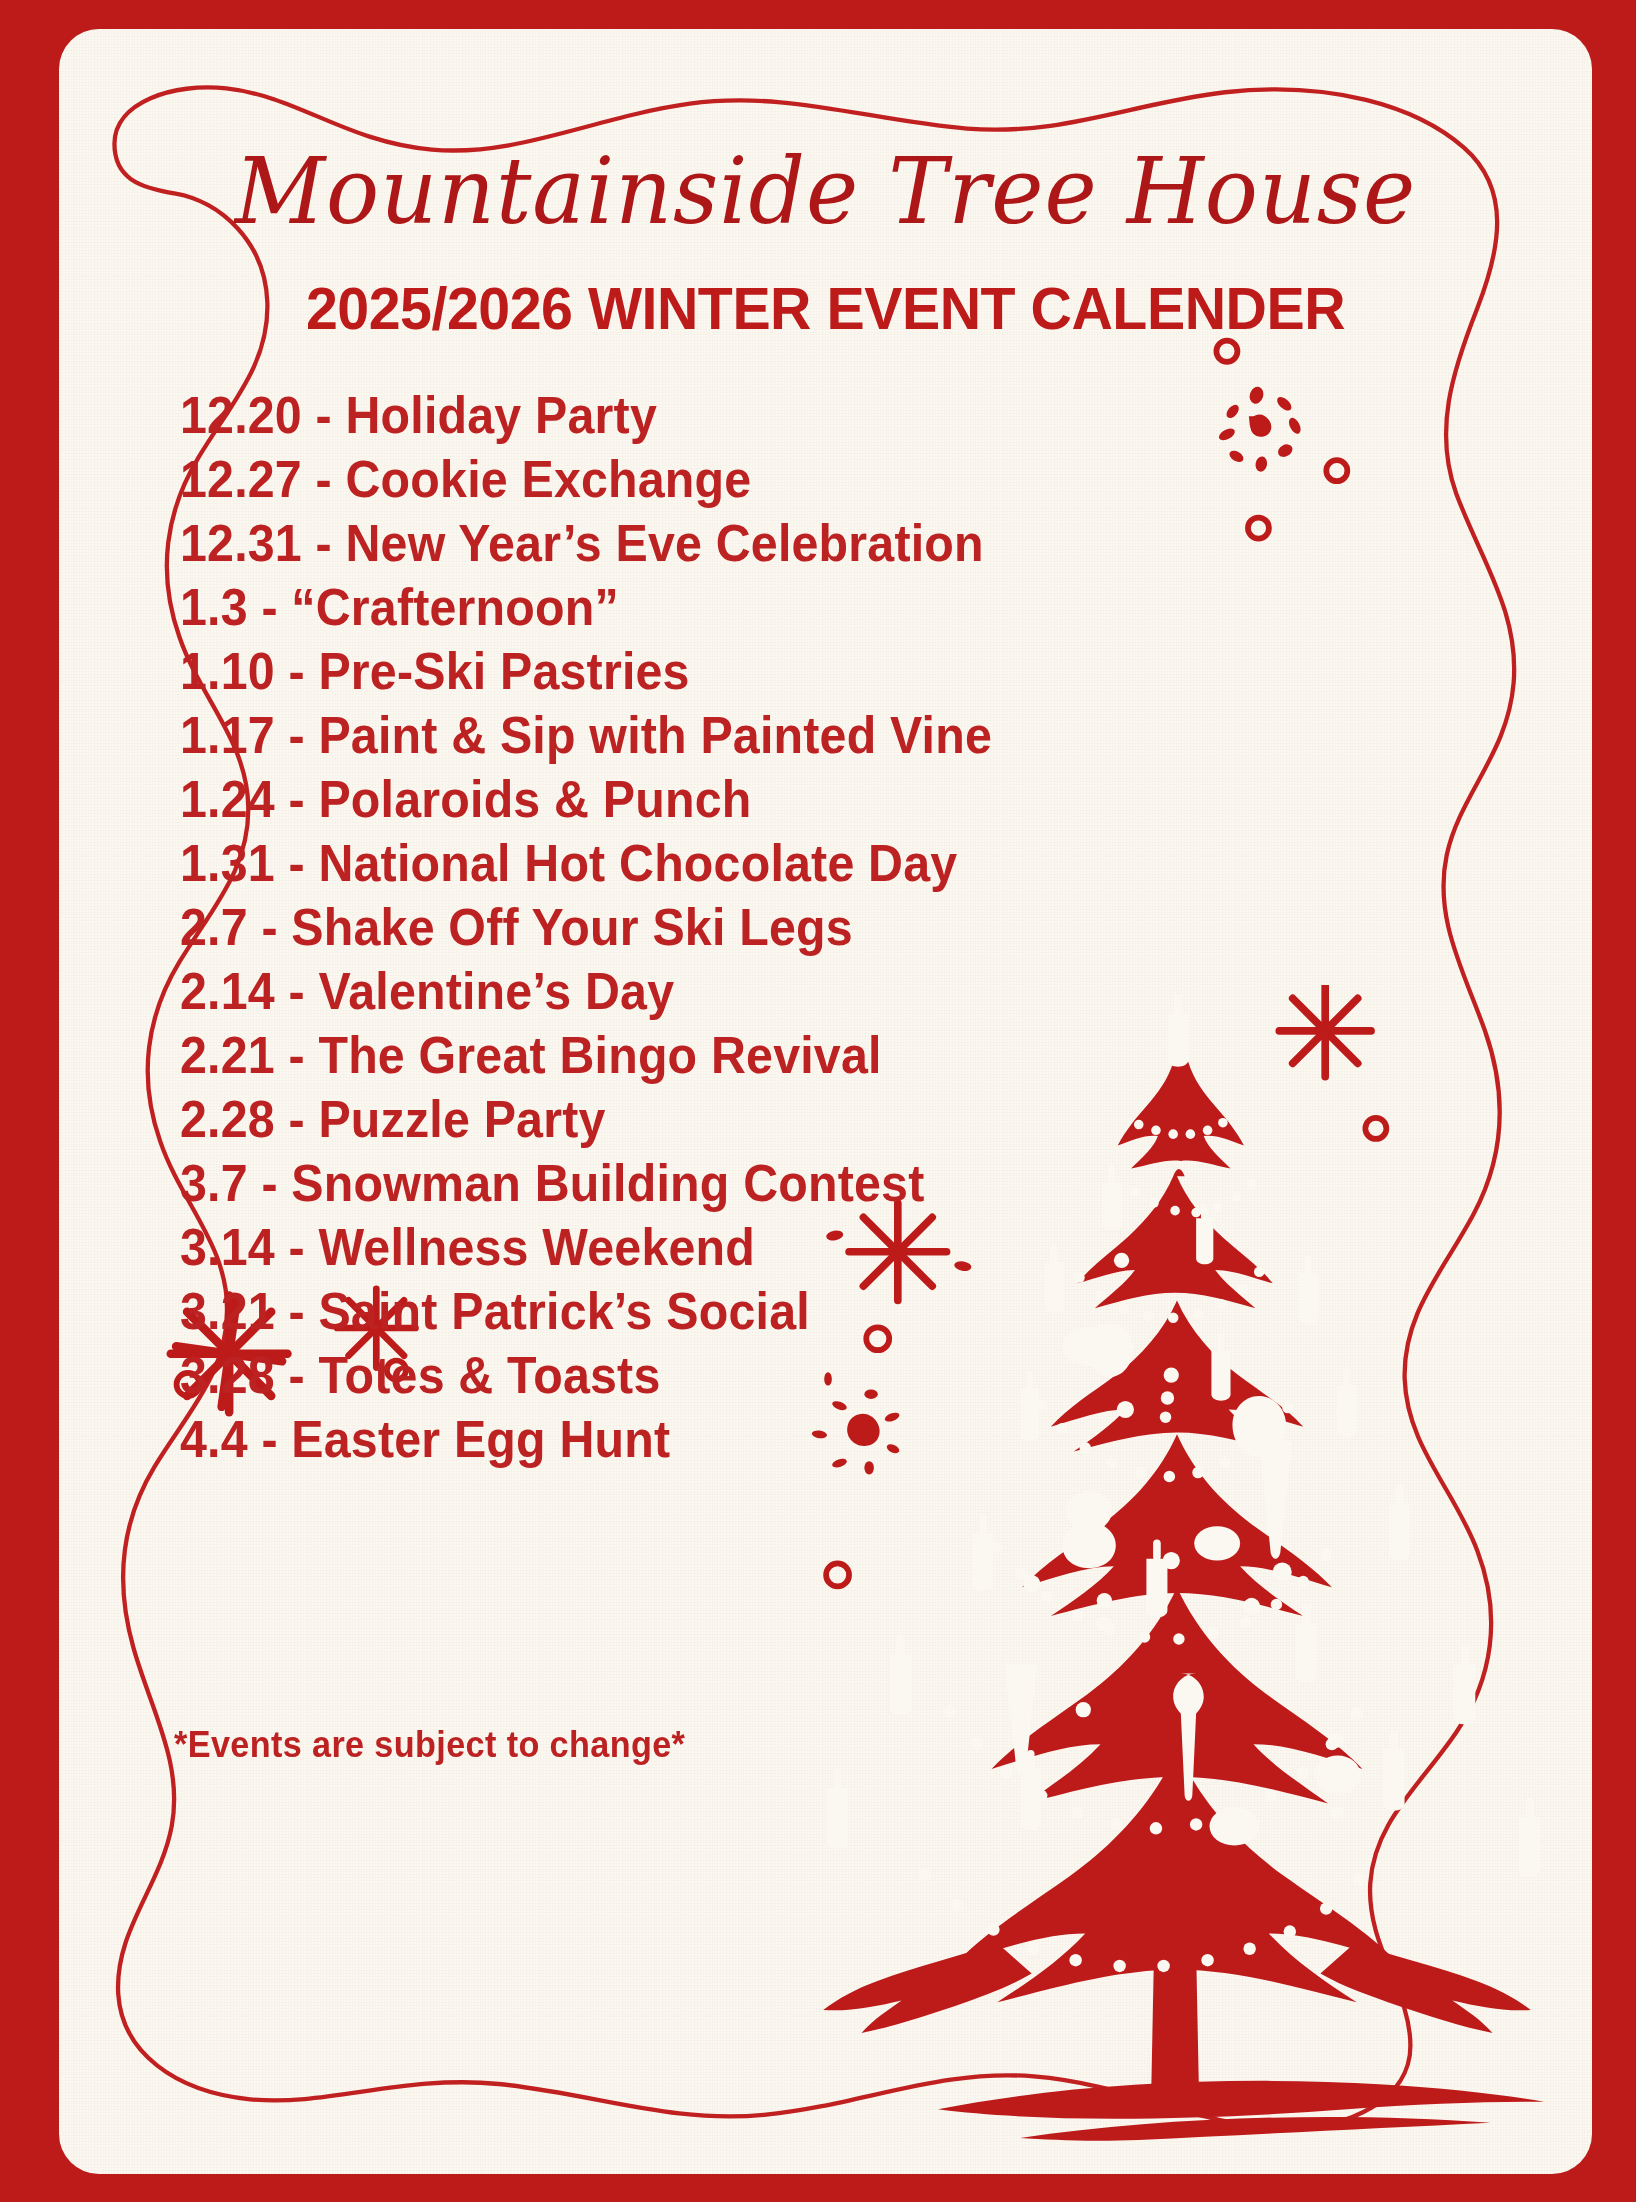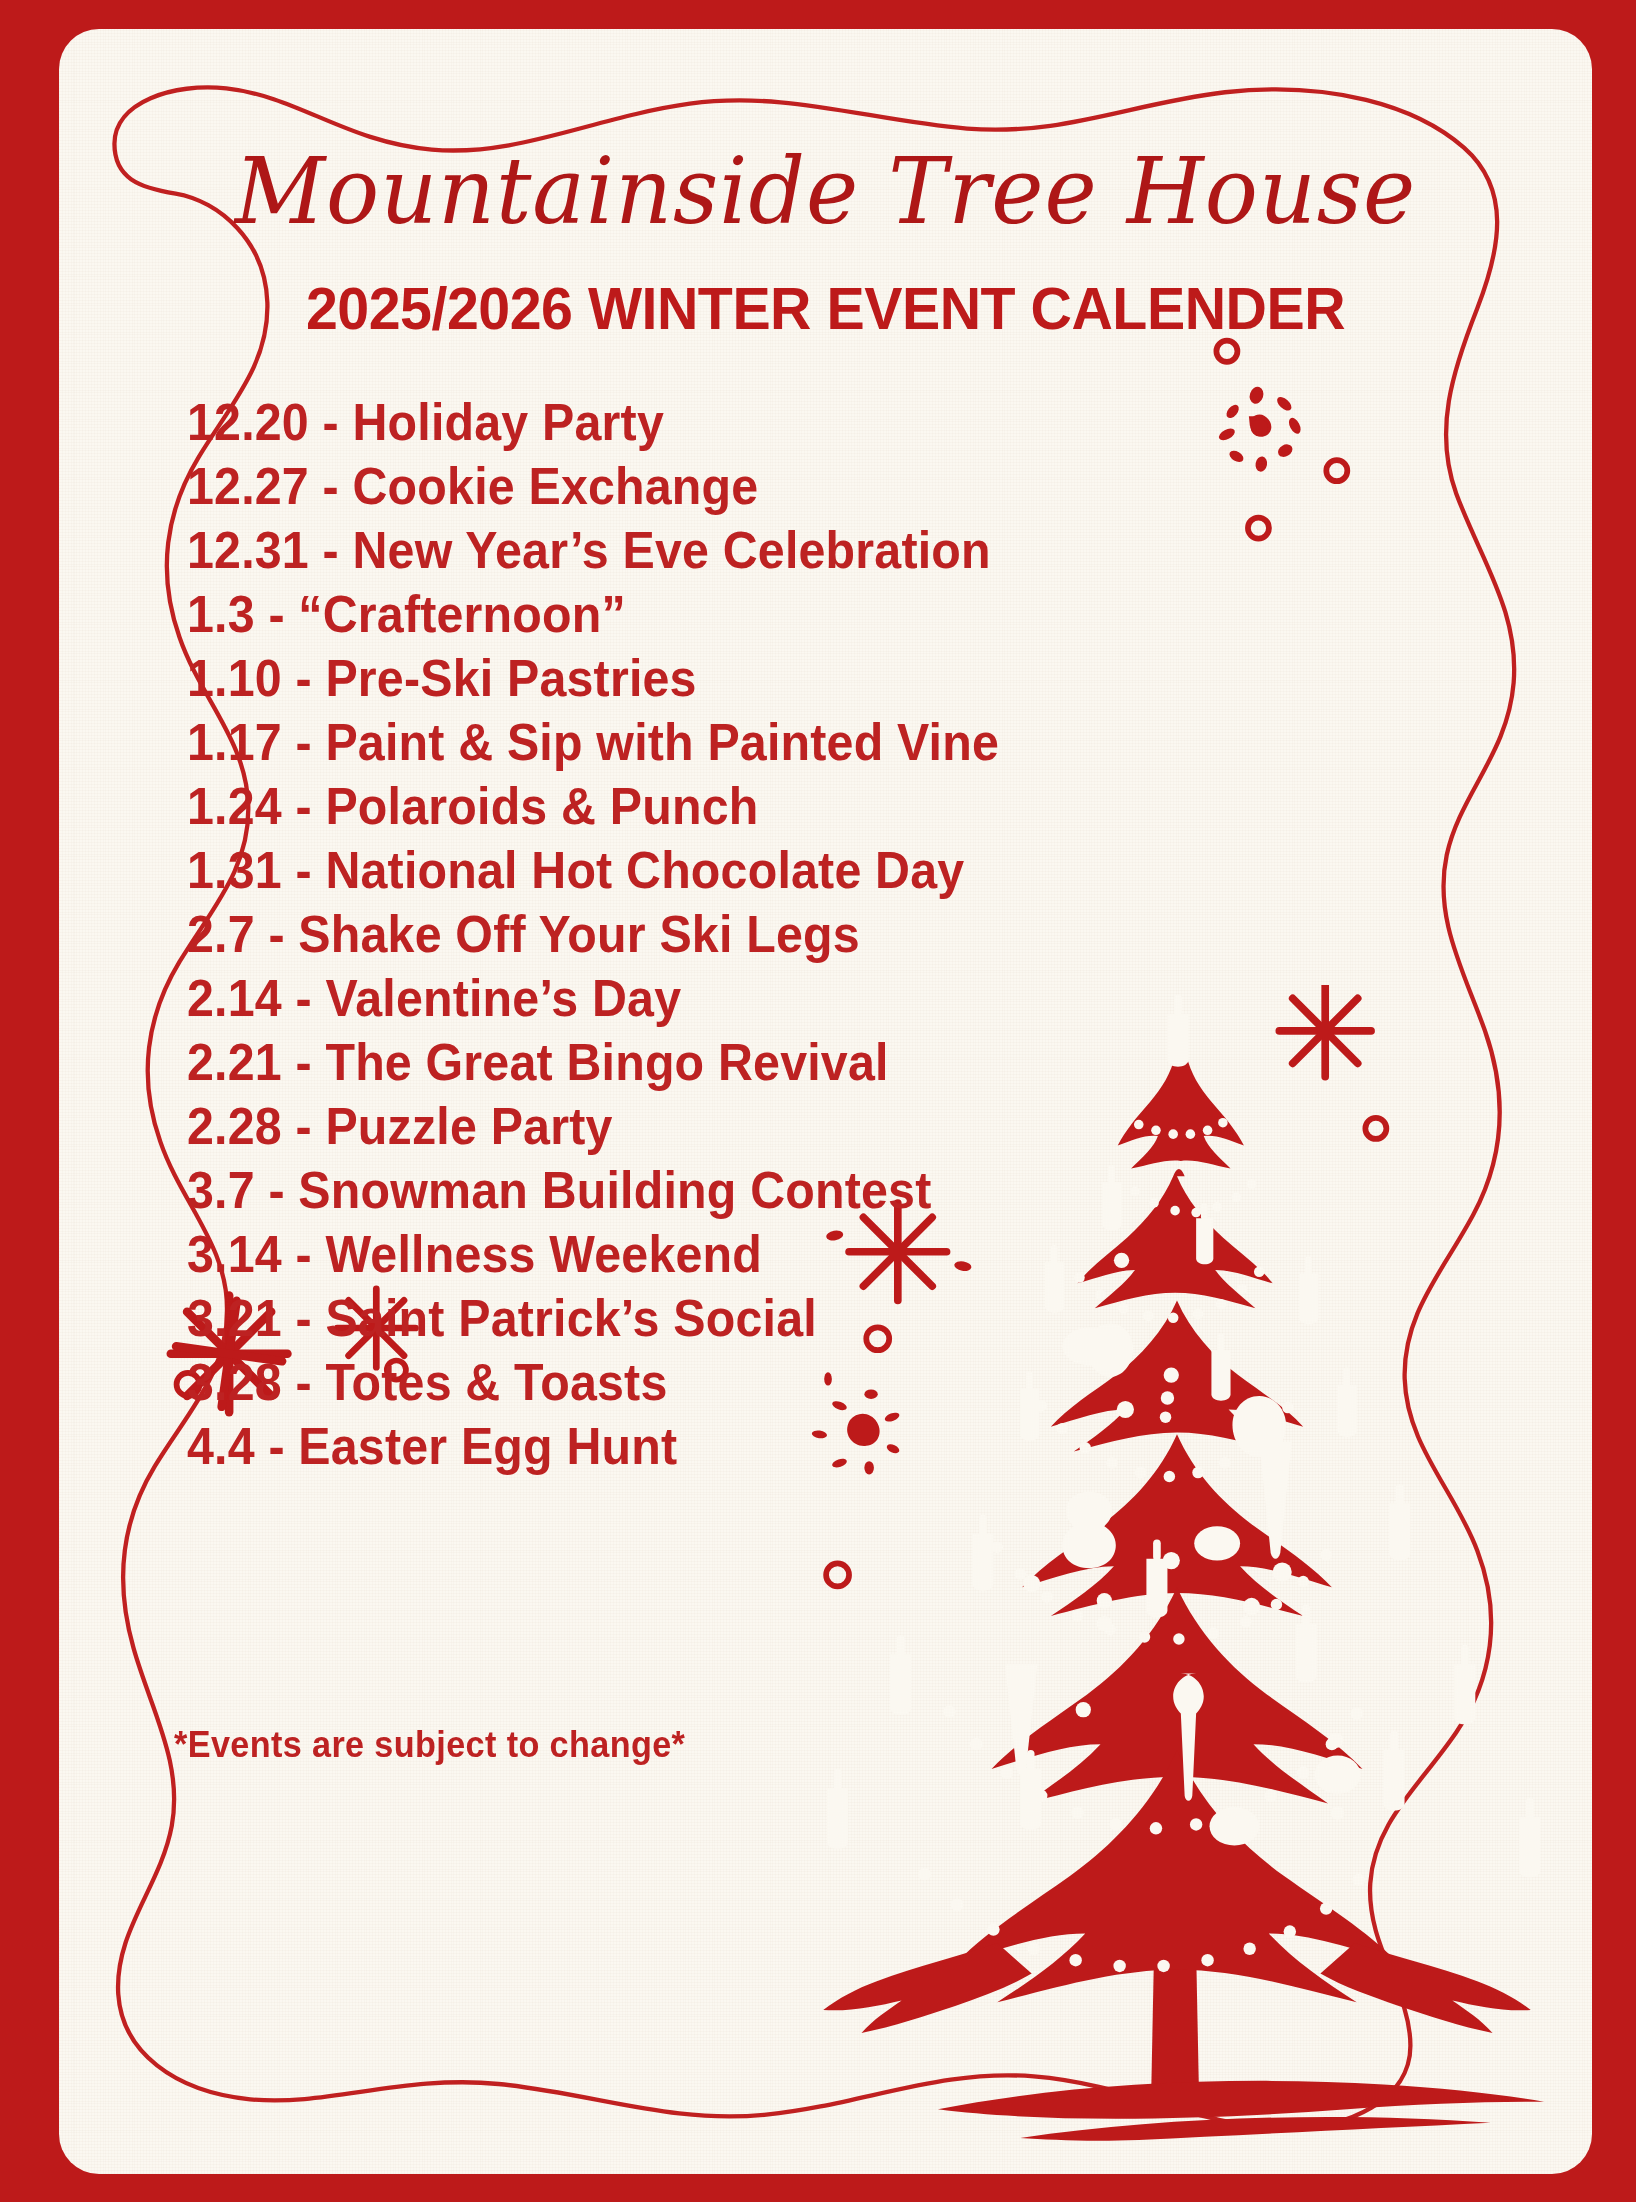--- a/index.html
+++ b/index.html
@@ -98,21 +98,21 @@
   }
 
   
   #events {
     position: absolute;
     left: 113px;
     top: 346px;
     width: 1243px;
     z-index: 4;
     list-style: none;
-    margin: 15px;
+    margin: 8px;
     padding: 0;
   }
   .event-row {
     font-family: "Liberation Sans Narrow", "Liberation Sans", sans-serif;
     font-weight: 700;
     font-size: 52px;
     line-height: 64px;
     letter-spacing: 0.2px;
     color: #bd2222;
     white-space: nowrap;

